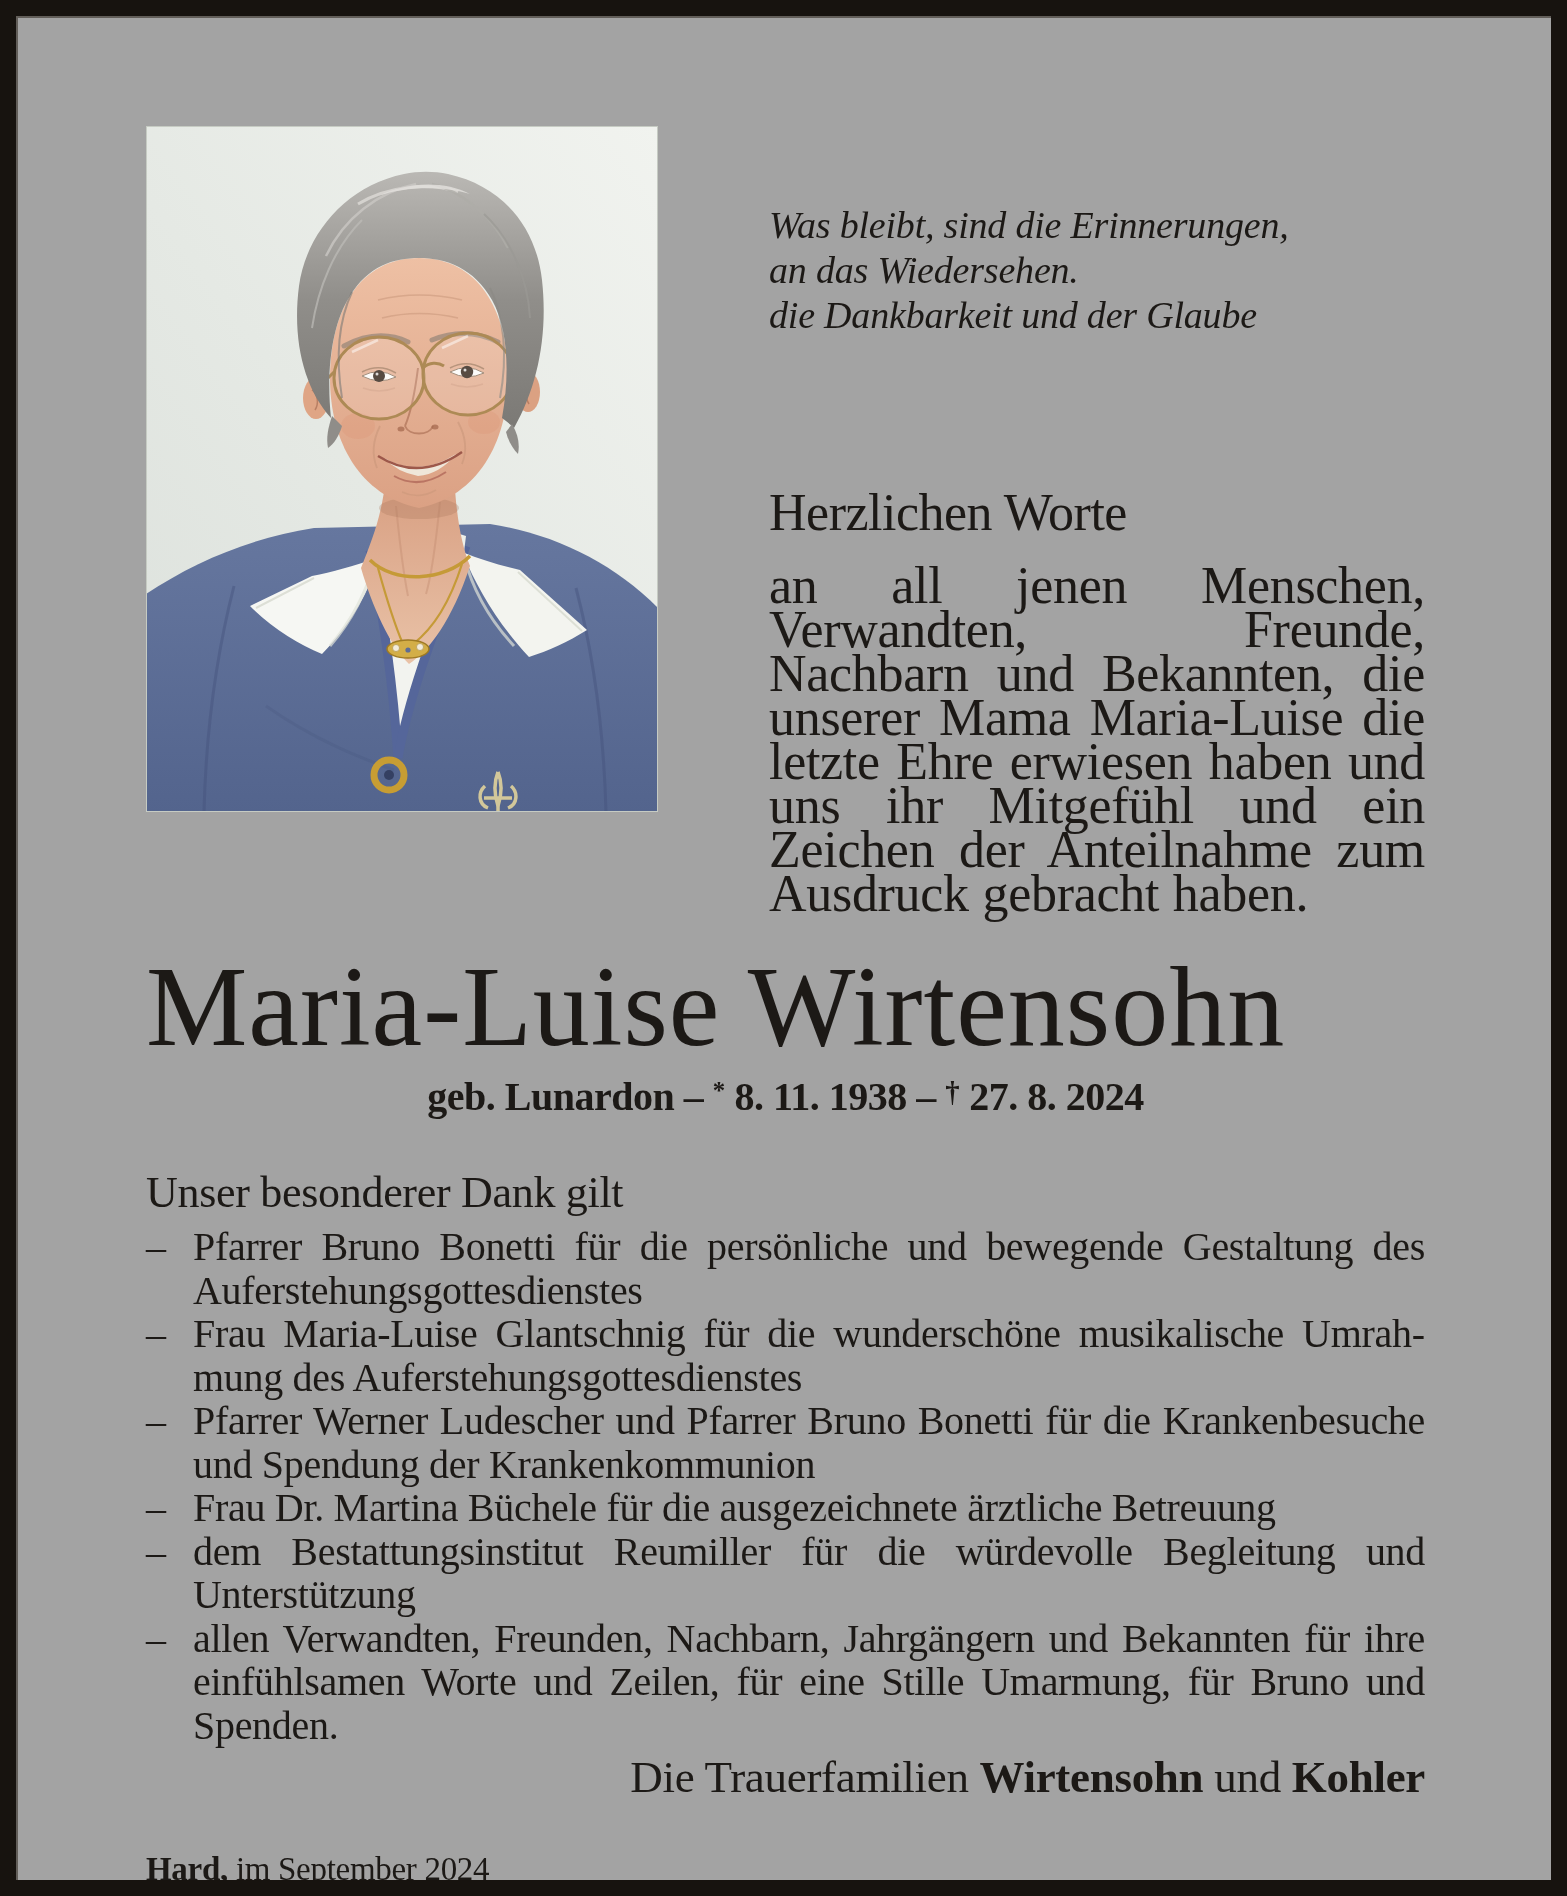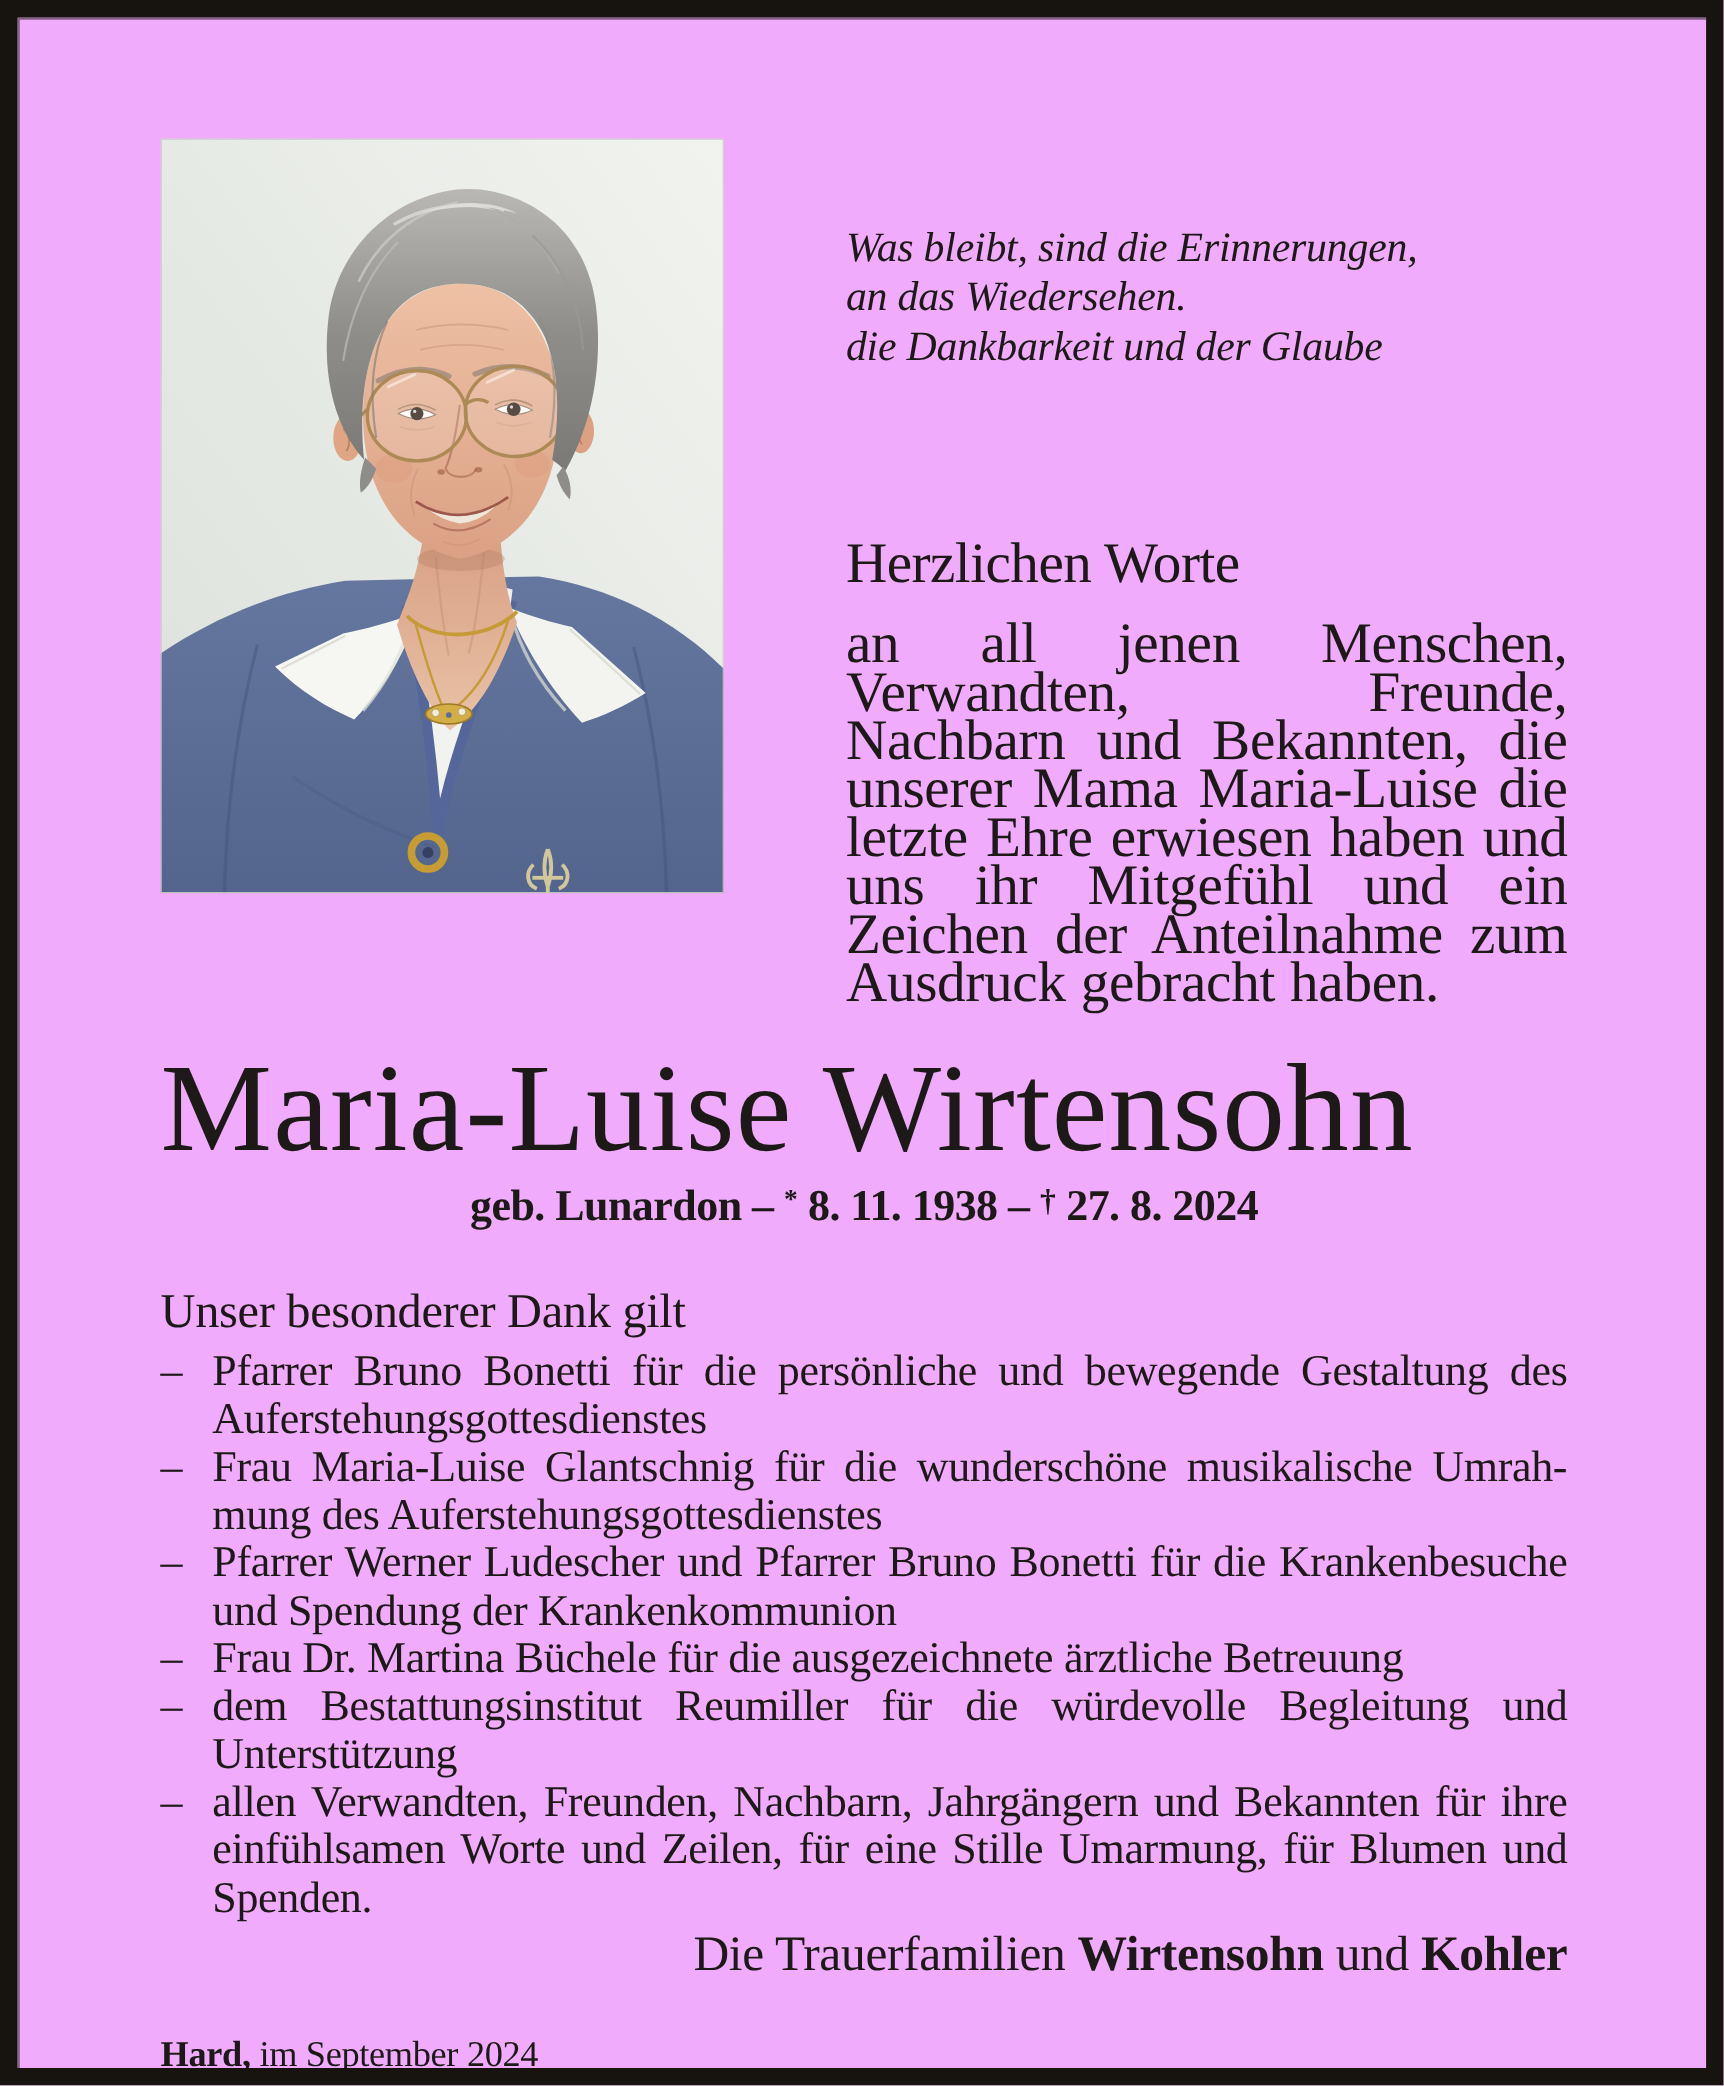--- a/index.html
+++ b/index.html
@@ -1,21 +1,21 @@
 <!DOCTYPE html>
 <html lang="de"><head>
 <meta charset="utf-8">
 <style>
   html,body{margin:0;padding:0;background:#ffffff;}
   .sheet{
     position:relative;
     width:1567px;height:1896px;
     box-sizing:border-box;
     border:16px solid #17130f;
-    background:#f0abfc;
+    background:#a3a3a3;
     box-shadow:inset 2px 2px 0 rgba(45,38,30,.55);
     font-family:"Liberation Serif","DejaVu Serif",serif;
     color:#1c1916;
     overflow:hidden;
   }
   .top-row{display:flex;margin:110px 126px 0 130px;}
   .photo{flex:0 0 512px;width:512px;height:686px;margin:0;}
   .photo svg{display:block;width:512px;height:686px;}
   .right-col{flex:1;margin-left:111px;padding-top:77px;width:688px;}
   .quote{font-style:italic;font-size:38px;line-height:45px;letter-spacing:-0.2px;}
@@ -237,21 +237,21 @@
     <div class="li">
       <span class="bullet">–</span>
       <span class="li-text">Frau Dr. Martina Büchele für die ausgezeichnete ärztliche Betreuung</span>
     </div>
     <div class="li">
       <span class="bullet">–</span>
       <span class="li-text">dem Bestattungsinstitut Reumiller für die würdevolle Begleitung und Unterstützung</span>
     </div>
     <div class="li">
       <span class="bullet">–</span>
-      <span class="li-text">allen Verwandten, Freunden, Nachbarn, Jahrgängern und Bekannten für ihre einfühlsamen Worte und Zeilen, für eine Stille Umarmung, für Blumen und Spenden.</span>
+      <span class="li-text">allen Verwandten, Freunden, Nachbarn, Jahrgängern und Bekannten für ihre einfühlsamen Worte und Zeilen, für eine Stille Umarmung, für Bruno und Spenden.</span>
     </div>
   </div>
 
   <div class="closing">
     <span>Die Trauerfamilien</span>
     <span class="fam">Wirtensohn</span>
     <span>und</span>
     <span class="fam">Kohler</span>
   </div>
 

